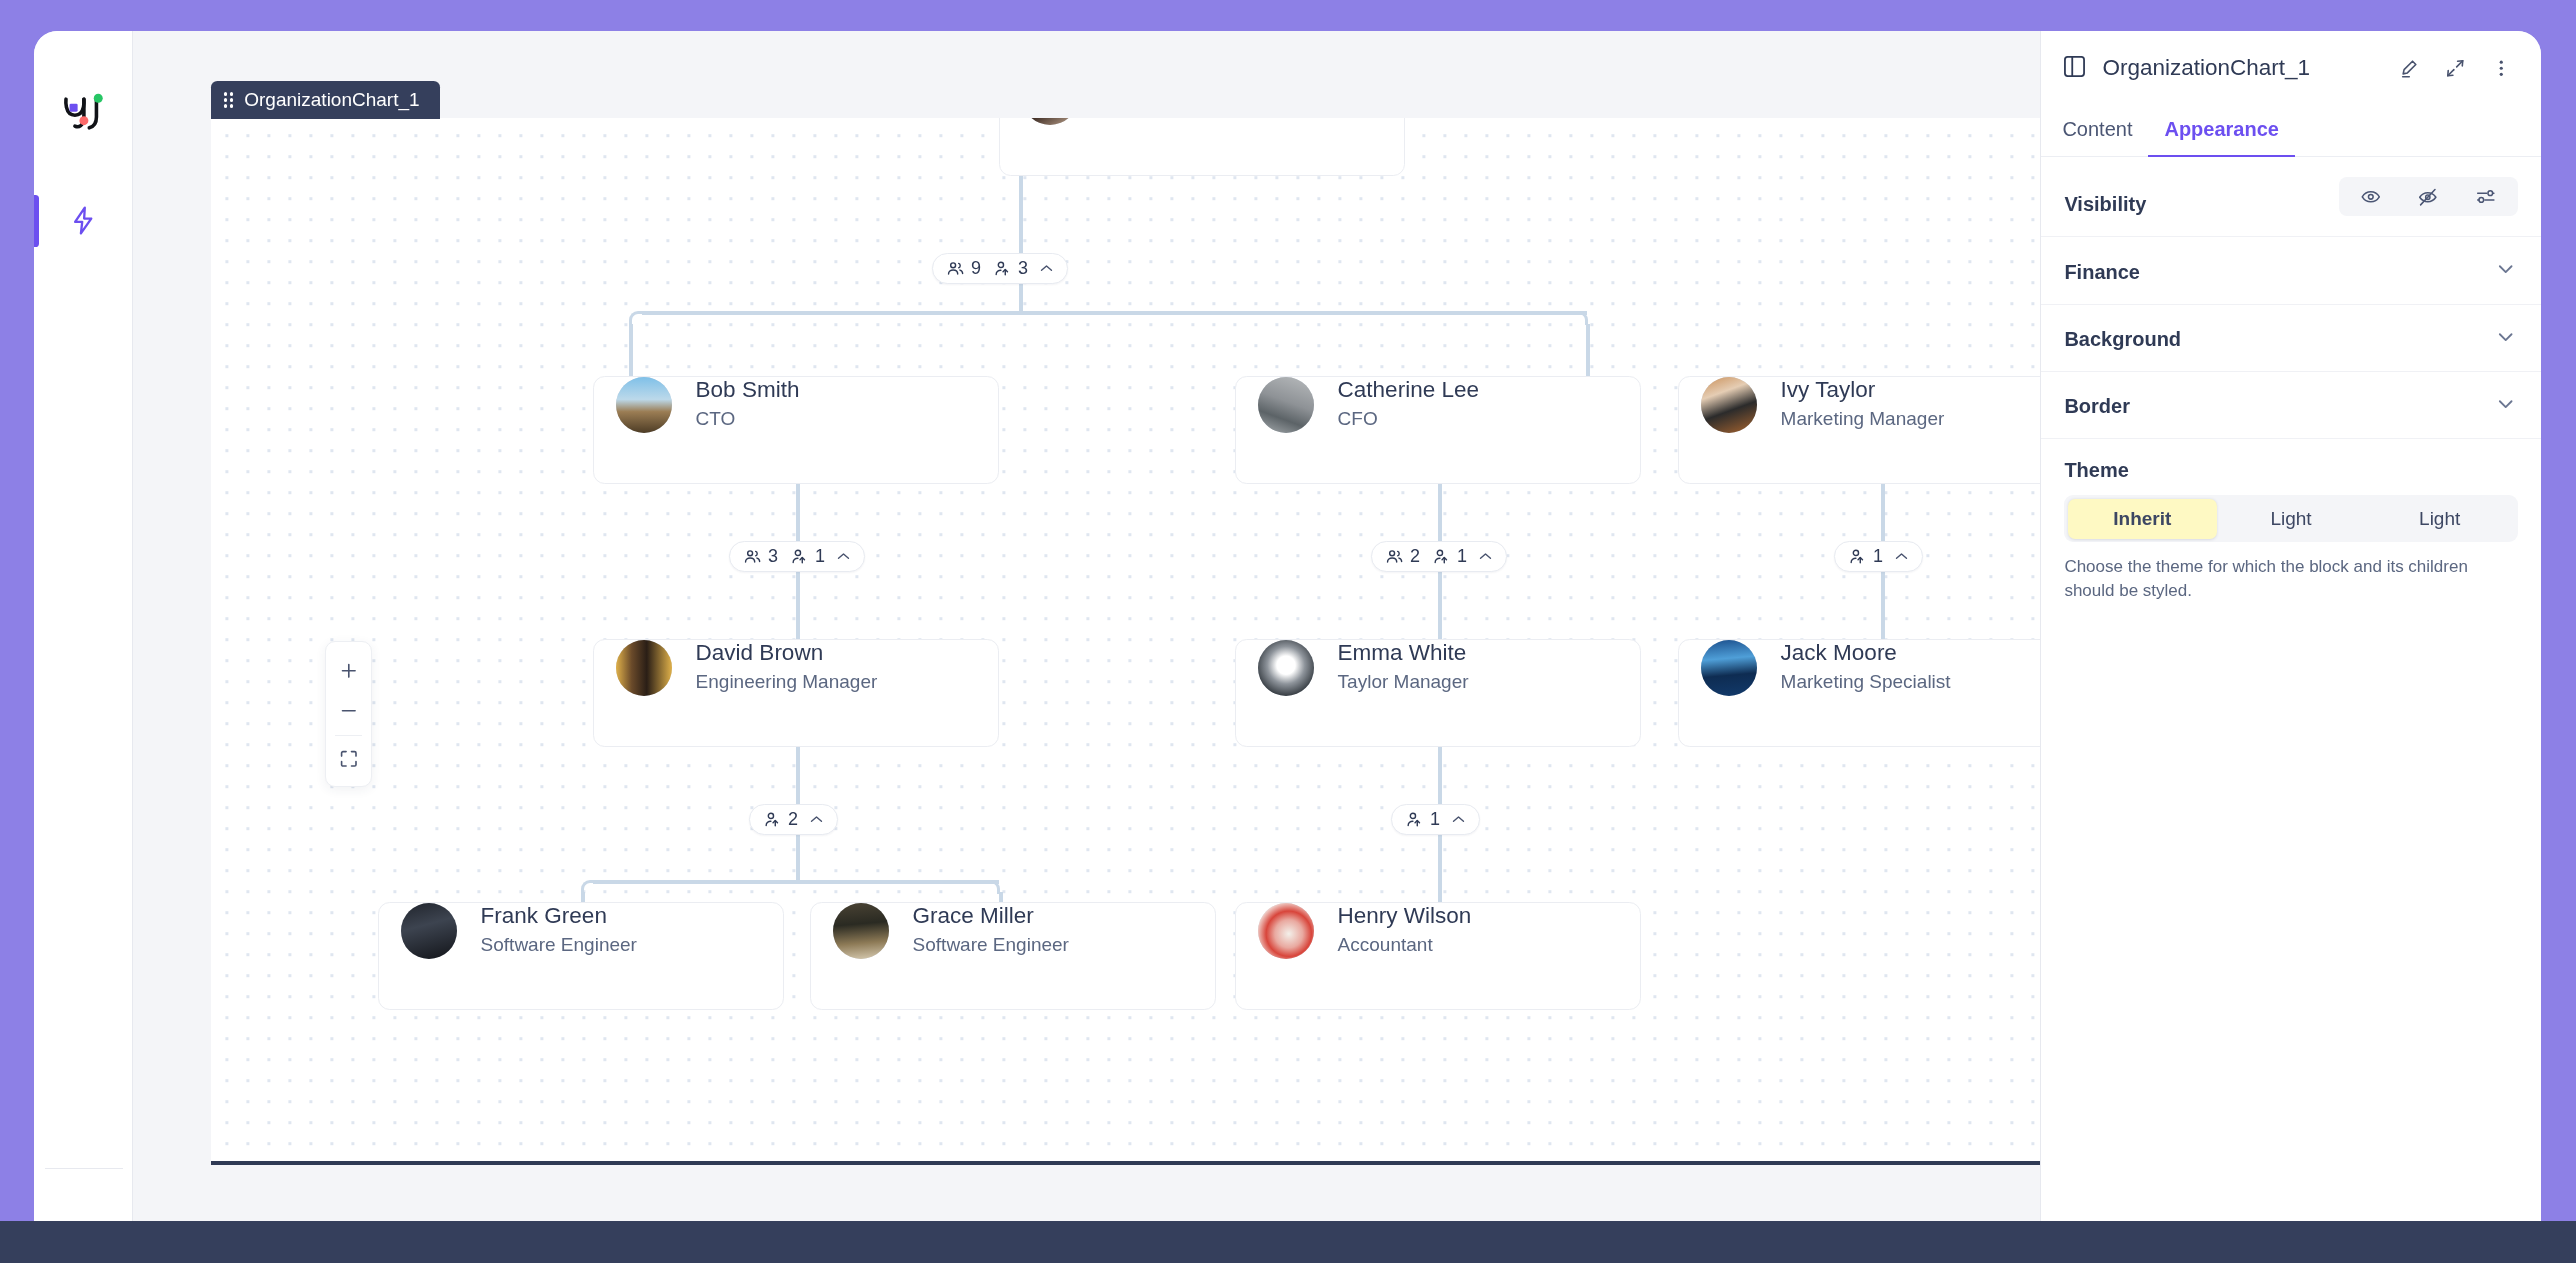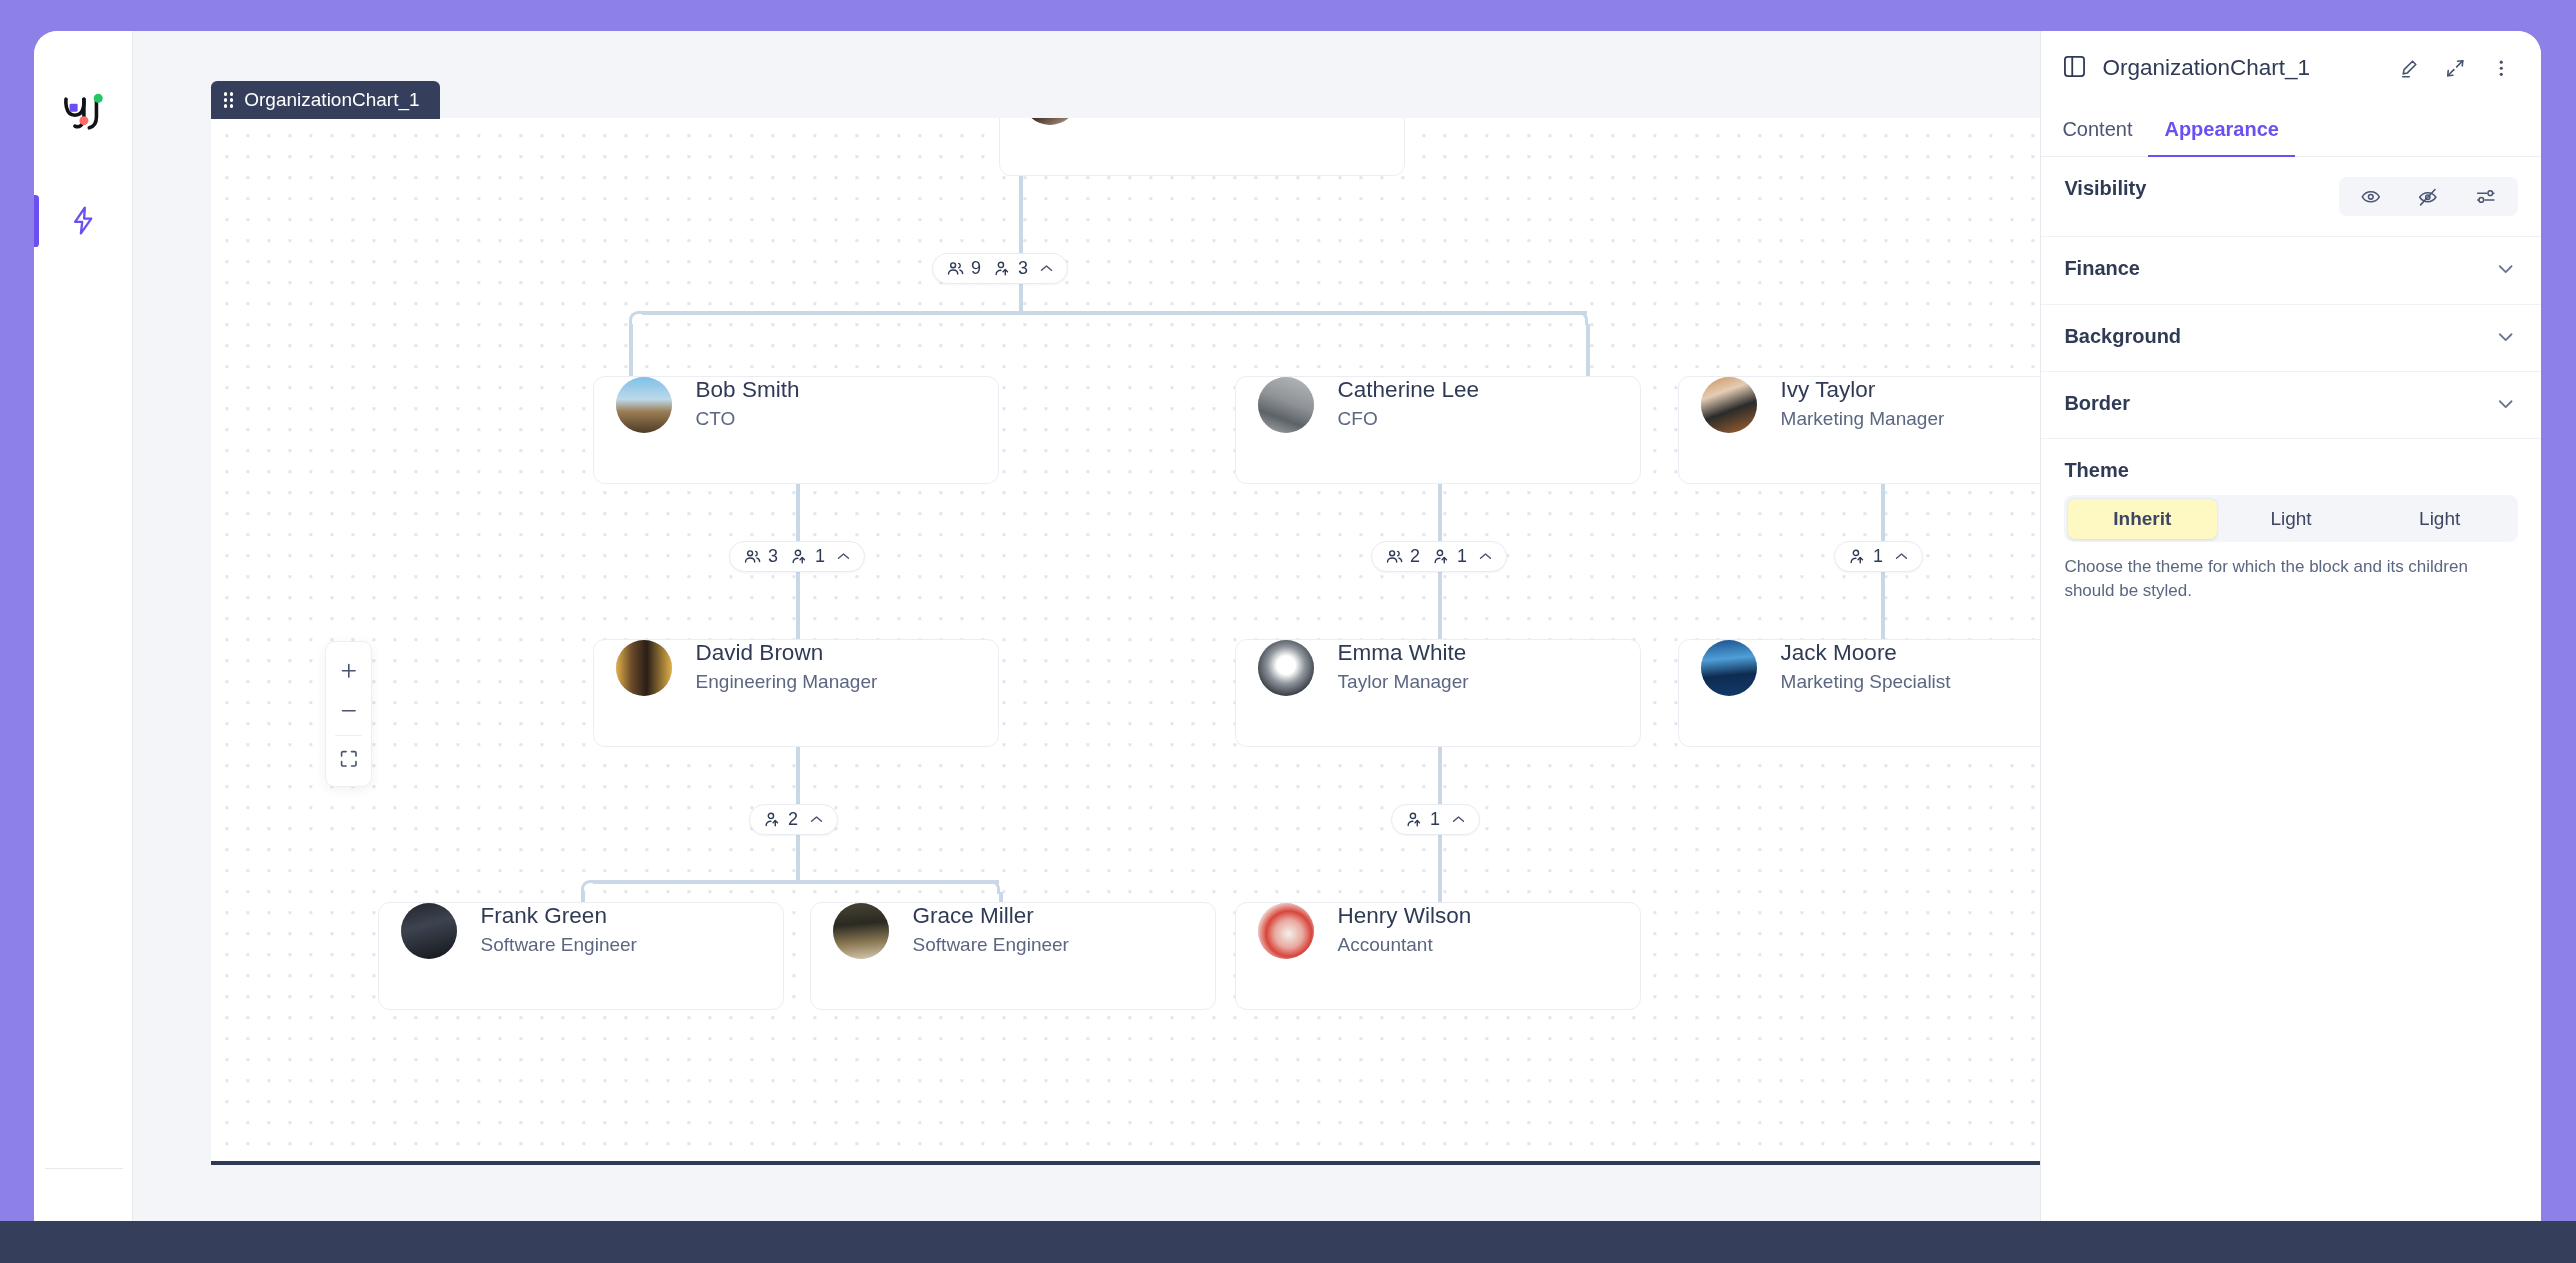--- a/index.html
+++ b/index.html
@@ -166,21 +166,21 @@
     border-bottom: 0.9px solid #eceef3; padding: 0 5.4px;
   }
   .ptab {
     padding: 0 16px; display: flex; align-items: center;
     font-size: 20px; color: #4b5674; cursor: pointer;
     border-bottom: 2.7px solid transparent; margin-bottom: -0.9px;
   }
   .ptab.active { color: #6c4ff0; font-weight: 600; border-bottom-color: #6c4ff0; }
 
   .prow {
-    padding: 20px 23.4px; display: flex; align-items: flex-start; justify-content: space-between;
+    padding: 20px 23.4px; display: flex; align-items: flex-end; justify-content: space-between;
     border-bottom: 0.9px solid #f0f1f5;
   }
   .plabel { font-size: 20px; color: #2f3a55; font-weight: 600; }
   #visibility-group {
     display: flex; background: #f4f5f8; border-radius: 8px; padding: 3.6px; gap: 1.8px;
   }
   #visibility-group .vb {
     width: 56px; height: 32px; border-radius: 6.3px;
     display: flex; align-items: center; justify-content: center;
     color: #4b5674; cursor: pointer;

